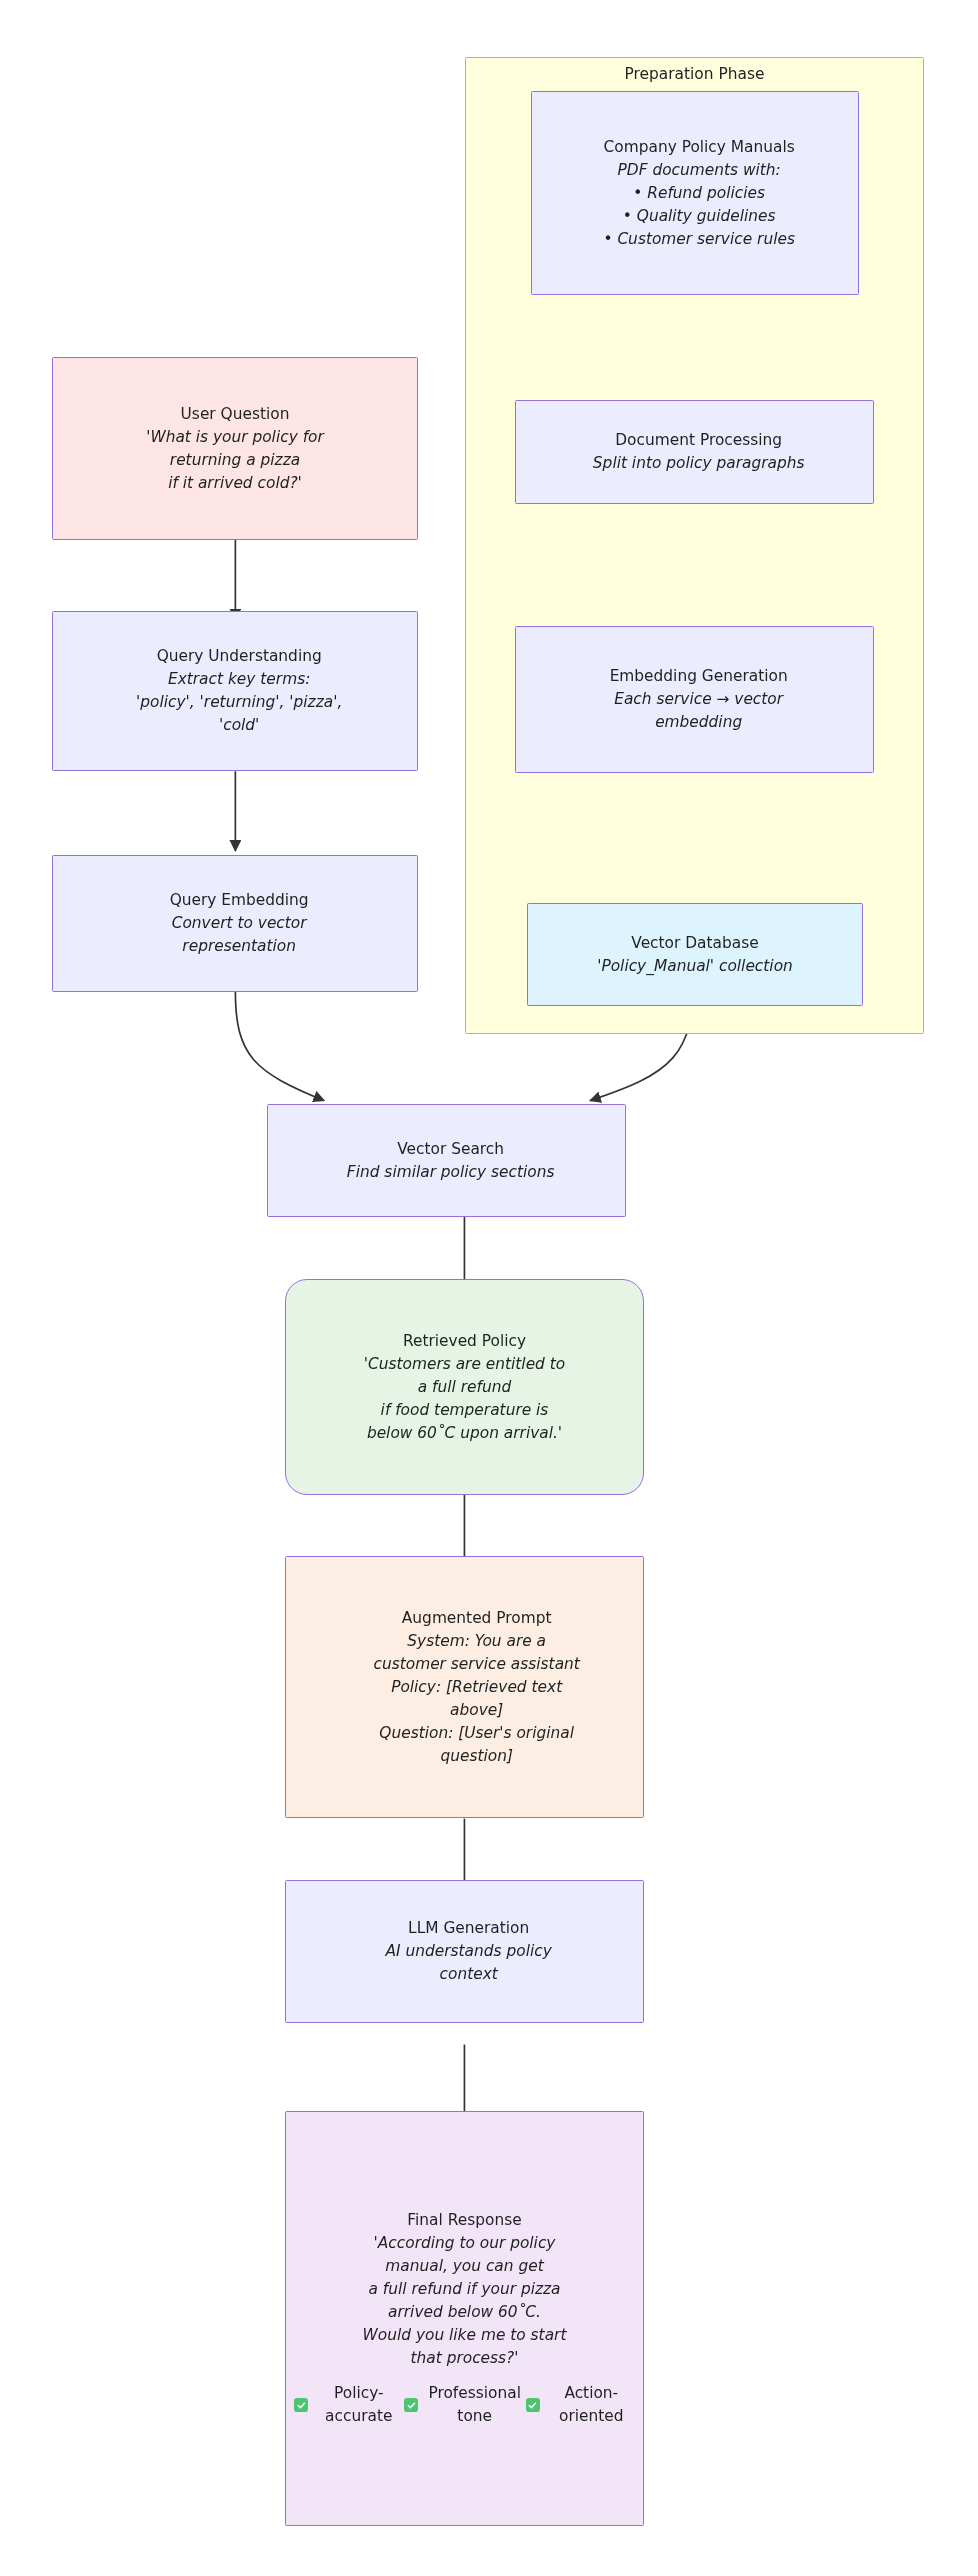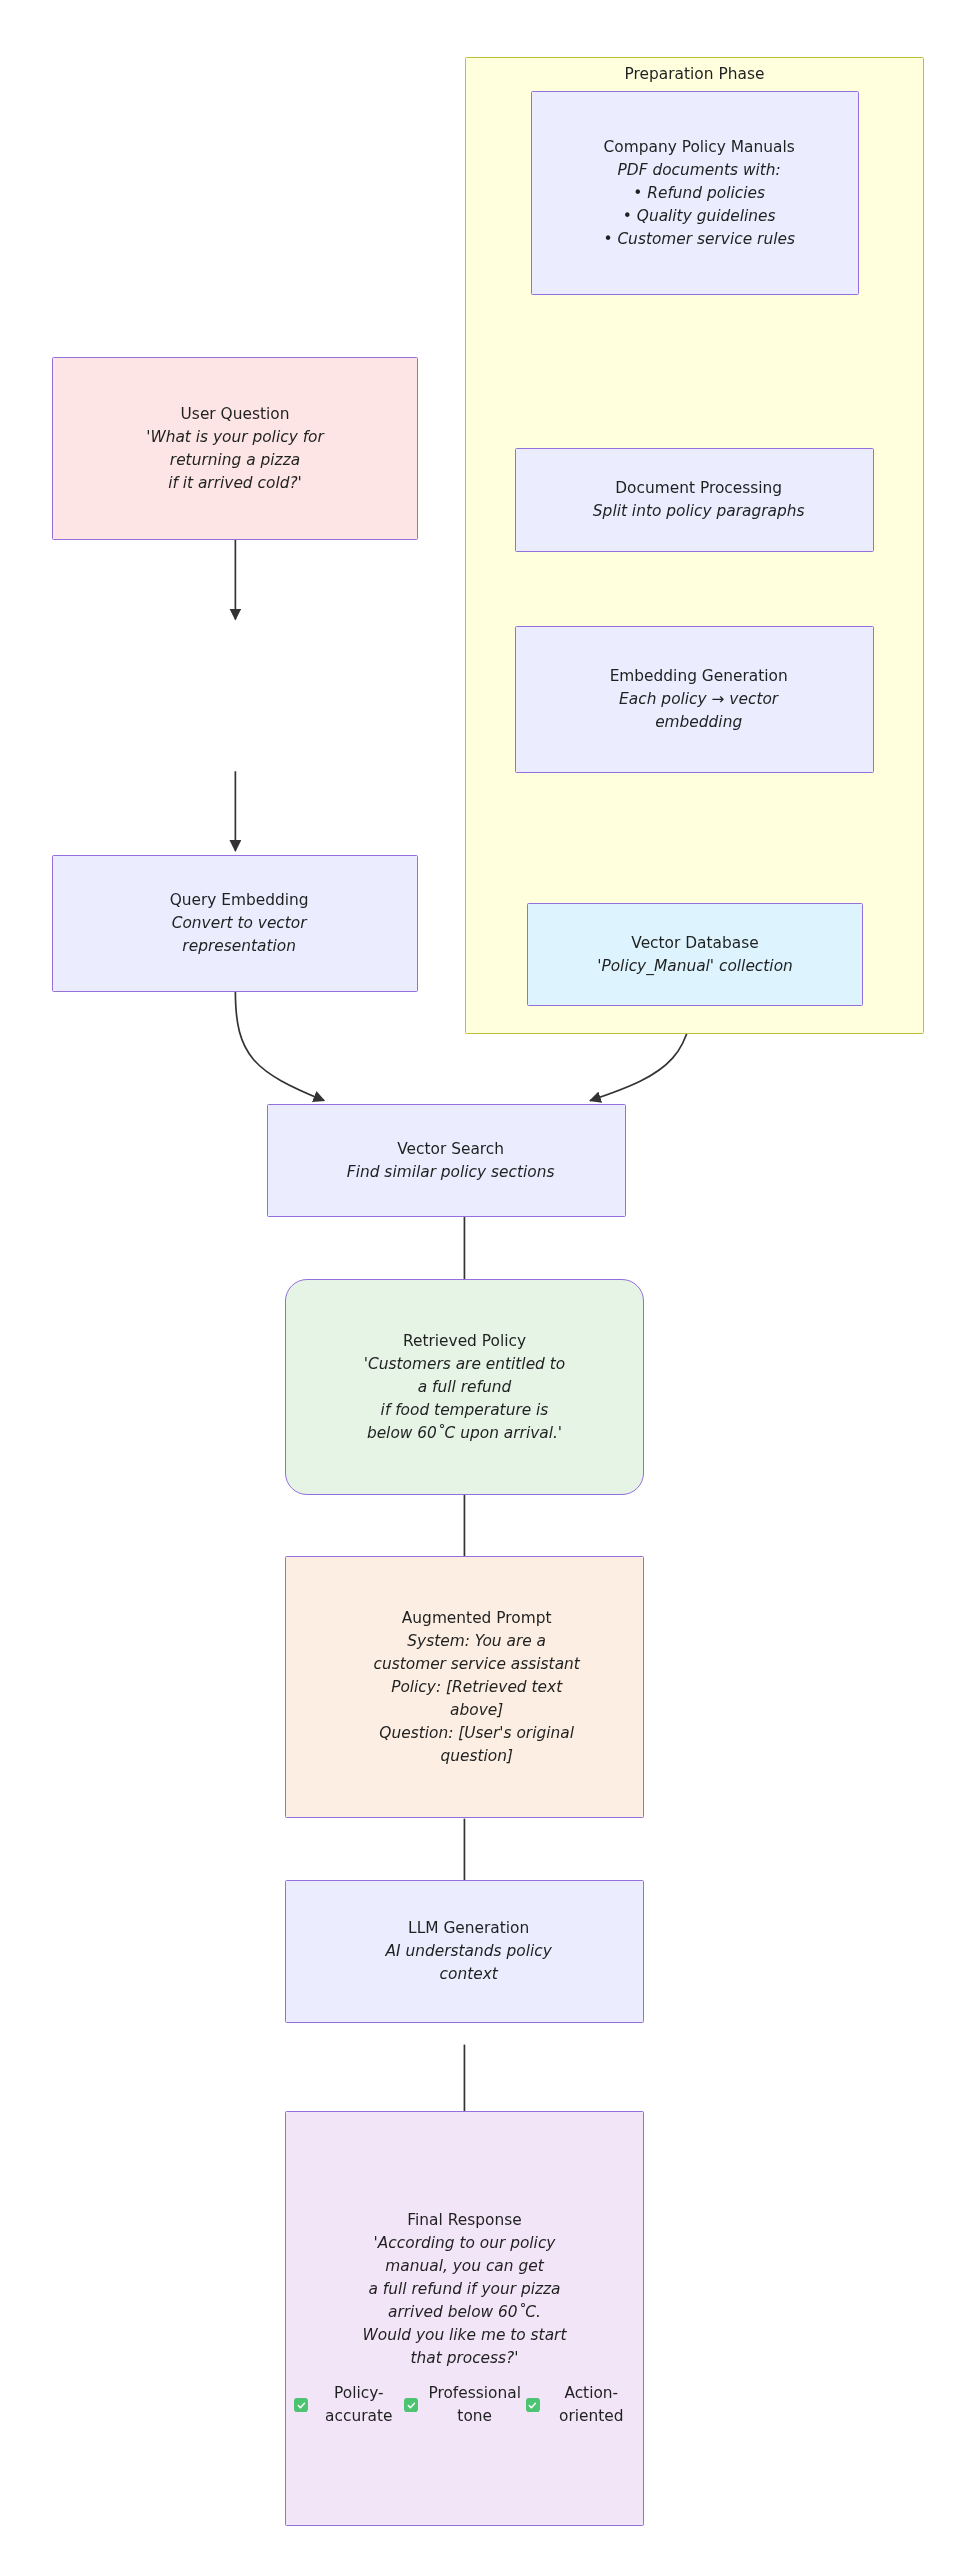--- a/index.html
+++ b/index.html
@@ -150,43 +150,49 @@
   </div>
 
   <div class="node fill-lavender" style="left:531px; top:91px; width:328px; height:204px;">
     <div class="title">Company Policy Manuals</div>
     <div class="sub">PDF documents with:
 • Refund policies
 • Quality guidelines
 • Customer service rules</div>
   </div>
 
-  <div class="node fill-lavender" style="left:515px; top:400px; width:359px; height:104px;margin-top:48px;">
+  <div class="node fill-lavender" style="left:515px; top:400px; width:359px; height:104px;">
     <div class="title">Document Processing</div>
     <div class="sub">Split into policy paragraphs</div>
   </div>
 
   <div class="node fill-lavender" style="left:515px; top:626px; width:359px; height:147px;">
     <div class="title">Embedding Generation</div>
-    <div class="sub">Each policy → vector
+    <div class="sub">Each service → vector
 embedding</div>
   </div>
 
   <div class="node fill-cyan" style="left:527px; top:871px; width:336px; height:103px;">
     <div class="title">Vector Database</div>
     <div class="sub">'Policy_Manual' collection</div>
   </div>
 
   <div class="node fill-pink" style="left:52px; top:357px; width:366px; height:183px;">
     <div class="title">User Question</div>
     <div class="sub">'What is your policy for
 returning a pizza
 if it arrived cold?'</div>
   </div>
 
+  <div class="node fill-lavender" style="left:52px; top:611px; width:366px; height:160px;">
+    <div class="title">Query Understanding</div>
+    <div class="sub">Extract key terms:
+'policy', 'returning', 'pizza',
+'cold'</div>
+  </div>
 
   <div class="node fill-lavender" style="left:52px; top:855px; width:366px; height:137px;">
     <div class="title">Query Embedding</div>
     <div class="sub">Convert to vector
 representation</div>
   </div>
 
   <div class="node fill-lavender" style="left:267px; top:1104px; width:359px; height:113px;">
     <div class="title">Vector Search</div>
     <div class="sub">Find similar policy sections</div>

